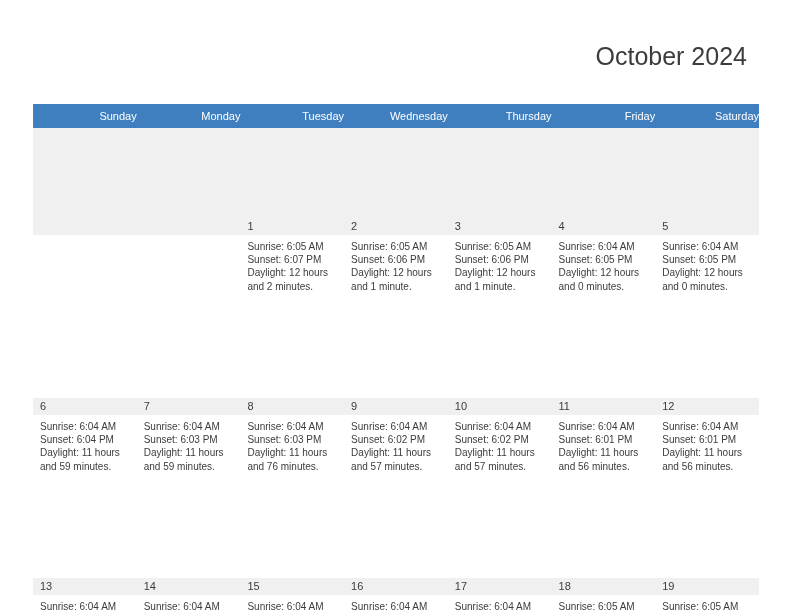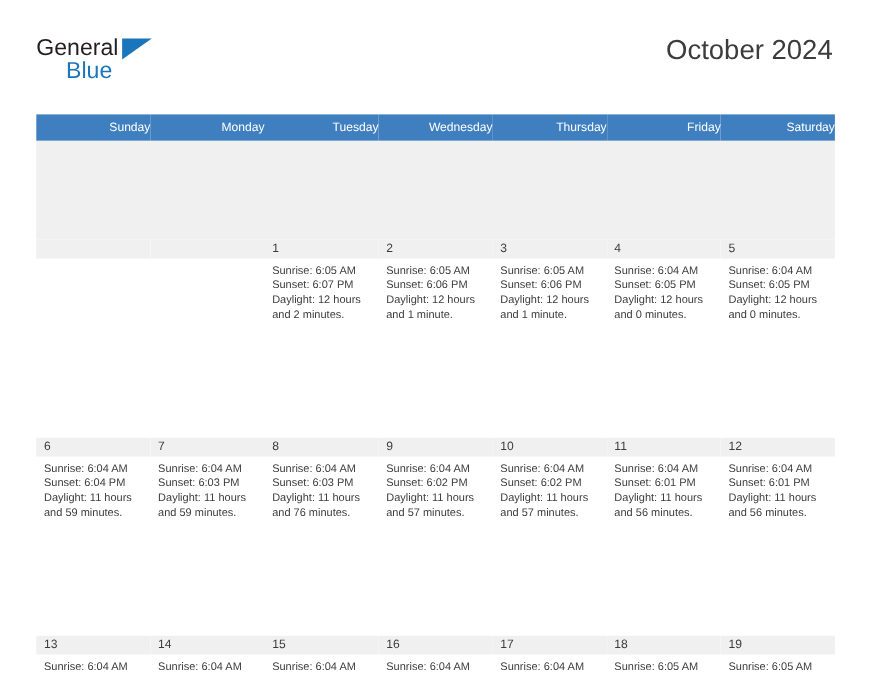--- a/index.html
+++ b/index.html
@@ -69,21 +69,21 @@
     right: 0;
     top: 0;
     text-align: right;
   }
   .cal-title {
     font-size: 25px;
     color: #3c3c3c;
     line-height: 32px;
     white-space: nowrap;
     font-weight: normal;
-    margin: 2px;
+    margin: 12px;
   }
   .cal-subtitle {
     font-size: 14px;
     color: #3c3c3c;
     line-height: 20px;
     margin-top: 7px;
     white-space: nowrap;
   }
 
   
@@ -145,25 +145,20 @@
 
   td.empty .daynum { background: #f0f0f0; }
 </style>
 </head>
 <body>
 
 <div class="page">
 
   <div class="header">
 
-    <div class="brand">
-      <span class="brand-general">General</span>
-      <span class="brand-triangle"></span>
-      <span class="brand-blue">Blue</span>
-    </div>
 
     <div class="title-block">
       <h1 class="cal-title">October 2024</h1>
     </div>
 
   </div>
 
   <table class="calendar">
     <colgroup>
       <col>

